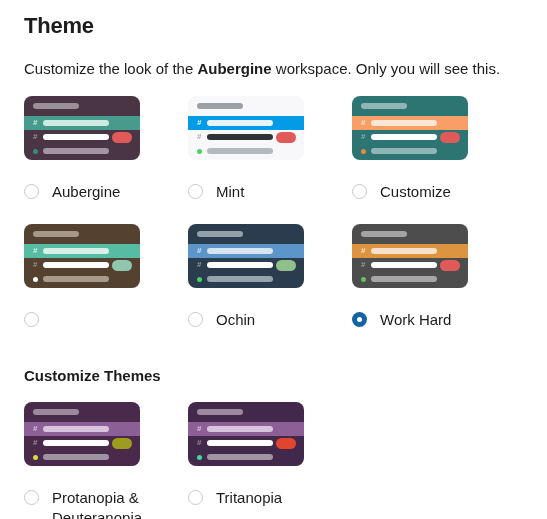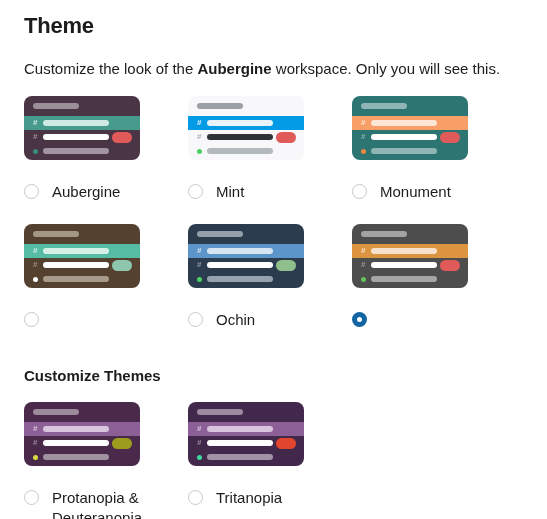--- a/index.html
+++ b/index.html
@@ -242,21 +242,21 @@
             <span class="pv-badge" style="background: rgb(224, 90, 90); top: 2px;"></span>
           </div>
           <div class="pv-row" style="top: 48px;">
             <span class="pv-dot" style="background: rgb(232, 136, 63);"></span>
             <span class="pv-bar" style="width: 66px; background: rgb(143, 182, 180);"></span>
           </div>
           <div class="pv-row" style="top: 62px;"></div>
         </div>
         <div class="choice">
           <span class="radio"></span>
-          <span class="choice-label">Monument</span>
+          <span class="choice-label">Customize</span>
         </div>
       </div>
       <div class="theme-cell row-gap-top">
         <div class="preview" style="background: rgb(84, 65, 47);">
           <div class="pv-topbar" style="background: rgb(165, 151, 134);"></div>
           <div class="pv-row" style="top: 20px; background: rgb(86, 189, 164);">
             <span class="pv-hash" style="color: rgb(214, 240, 232);">#</span>
             <span class="pv-bar" style="width: 66px; background: rgb(214, 240, 232);"></span>
           </div>
           <div class="pv-row" style="top: 34px;">
@@ -310,20 +310,21 @@
             <span class="pv-badge" style="background: rgb(224, 90, 90); top: 2px;"></span>
           </div>
           <div class="pv-row" style="top: 48px;">
             <span class="pv-dot" style="background: rgb(102, 192, 91);"></span>
             <span class="pv-bar" style="width: 66px; background: rgb(166, 166, 166);"></span>
           </div>
           <div class="pv-row" style="top: 62px;"></div>
         </div>
         <div class="choice">
           <span class="radio selected" style="background: rgb(18, 100, 163);"></span>
+          <span class="choice-label">Work Hard</span>
         </div>
       </div>
     </div>
 
   <h2 class="section-title">Customize Themes</h2>
 
   <div class="a11y-grid" id="a11y-grid">
       <div class="theme-cell">
         <div class="preview" style="background: rgb(74, 42, 74);">
           <div class="pv-topbar" style="background: rgb(156, 138, 156);"></div>

